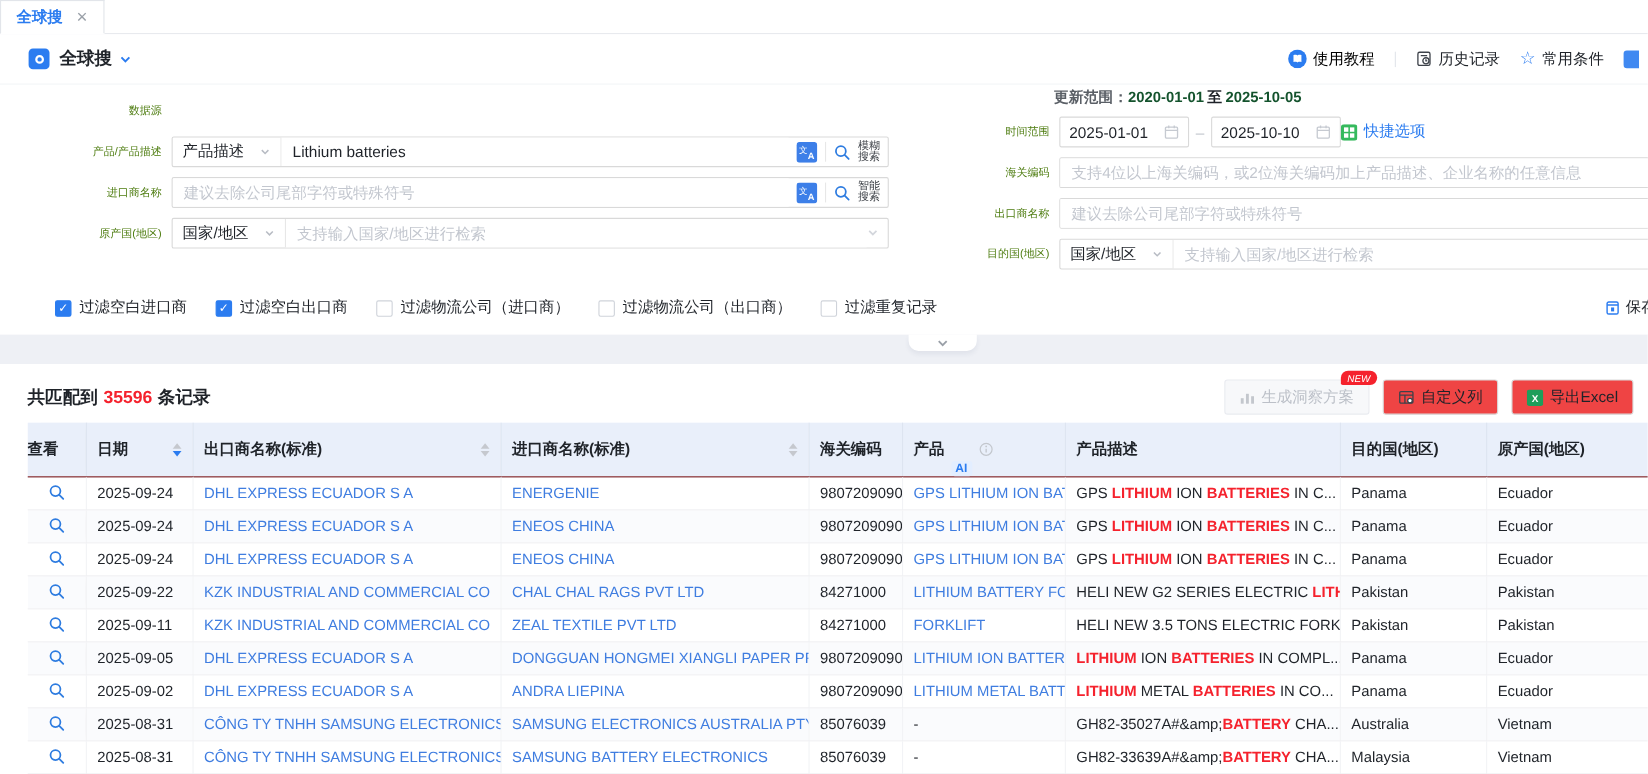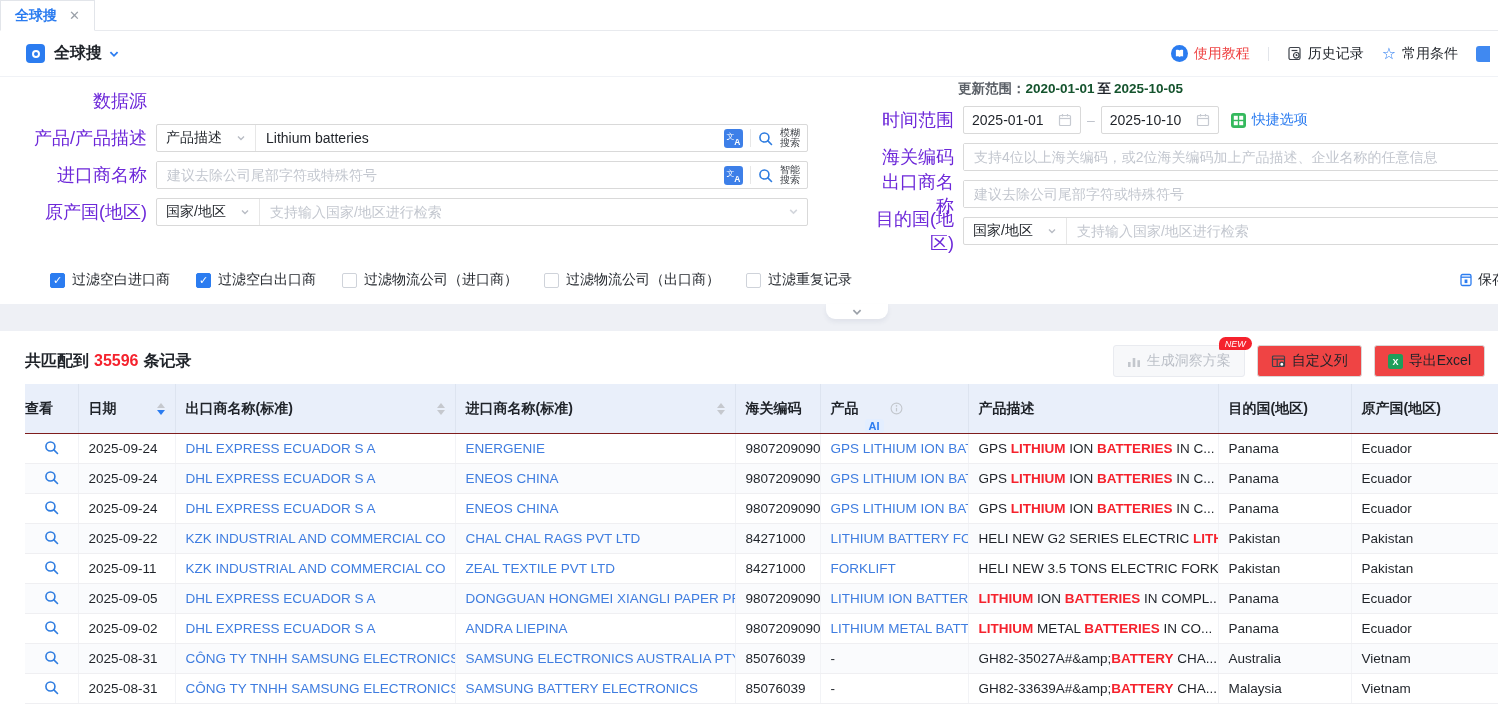--- a/index.html
+++ b/index.html
@@ -13,53 +13,53 @@
   .tab-close { color:#9aa0a8; font-size:13px; font-weight:normal; cursor:pointer; }
 
   
   .appbar { height:46px; display:flex; align-items:center; padding:0 26px; border-bottom:1px solid #f0f2f6; }
   .app-icon { width:19px; height:19px; border-radius:4px; background:#2b7cf0; display:inline-flex; align-items:center; justify-content:center; margin-right:9px; }
   .app-icon i { width:8px; height:8px; border:2px solid #fff; border-radius:50%; display:block; }
   .app-title { font-size:16px; font-weight:bold; margin-right:6px; }
   .appbar-right { margin-left:auto; display:flex; align-items:center; gap:18px; }
   .bar-link { display:flex; align-items:center; gap:6px; font-size:14px; color:#303固3; cursor:pointer; }
   .bar-link .txt { color:#1f2329; }
-  .bar-link.blue .txt { color:#ef4444; }
+  .bar-link.blue .txt { color:#000000; }
   .vdiv { width:1px; height:14px; background:#e2e5ea; }
   .star-glyph { color:#2b7cf0; font-size:16px; line-height:1; }
   .edge-icon { width:14px; height:16px; margin-right:-18px; border-radius:3px 0 0 3px; background:#2b7cf0; opacity:.9; }
 
   
   .form-panel { position:relative; padding:10px 0 14px 25px; background:#fff; }
   .form-cols { display:flex; }
   .col-left { width:845px; flex-shrink:0; }
   .col-right { flex:1; min-width:0; padding-right:0; }
   .frow { display:flex; align-items:center; height:28px; margin-bottom:9px; }
-  .flabel { width:122px; text-align:right; margin-right:9px; flex-shrink:0; font-size:18px; color:#6d28d9; }
+  .flabel { width:122px; text-align:right; margin-right:9px; flex-shrink:0; font-size:10px; color:#4d7c0f; }
   .col-right .flabel { width:84px; }
   .col-left .frow .controls { display:flex; align-items:center; flex:1; padding-right:62px; }
   .col-left .frow.first .controls { padding-right:8px; }
   .col-right .frow .controls { display:flex; align-items:center; flex:1; margin-right:-2px; }
 
   .update-range { position:absolute; top:3px; left:958px; font-size:13.5px; color:#5a5f66; font-weight:bold; }
   .update-range b { color:#14532d; }
   .update-range .jn { color:#1f2329; margin:0 3px; }
 
   .segmented { display:flex; height:28px; border-radius:2px; overflow:hidden; flex-shrink:0; }
   .seg { padding:0 13px; display:flex; align-items:center; font-size:14px; cursor:pointer; }
   .seg.import { background:#fff; border:1px solid #d9d9d9; border-right:none; color:#1f2329; border-radius:2px 0 0 2px; }
   .seg.export { background:#d8e8ff; color:#2b7cf0; border-radius:0 2px 2px 0; }
 
   .box { border:1px solid #d9d9d9; border-radius:2px; background:#fff; height:28px; display:flex; align-items:center; }
   .src-select { flex:1; margin:0 10px; padding:0 10px; justify-content:space-between; cursor:pointer; }
   .optimize-btn { padding:0 10px; gap:5px; cursor:pointer; flex-shrink:0; }
 
   .date-box { width:118px; padding:0 8px; justify-content:space-between; }
   .dash { margin:0 6px; color:#c0c4cc; }
-  .quick { display:flex; align-items:center; gap:6px; margin-left:12px; color:#2b7cf0; cursor:pointer; white-space:nowrap; }
+  .quick { display:flex; align-items:center; gap:6px; color:#2b7cf0; cursor:pointer; white-space:nowrap; }
 
   .input-group { flex:1; min-width:0; overflow:hidden; }
   .group-select { display:flex; align-items:center; gap:14px; padding:0 9px; align-self:stretch; border-right:1px solid #e7e7e7; cursor:pointer; flex-shrink:0; white-space:nowrap; }
   .input-group input { flex:1; min-width:0; border:none; outline:none; height:26px; padding:0 10px; font-size:14px; color:#1f2329;
       font-family:"Liberation Sans","DejaVu Sans",sans-serif; }
   .input-group input::placeholder, .plain-input input::placeholder { color:#c3c7cf; }
   .group-tail { display:flex; align-items:center; gap:7px; padding:0 7px; flex-shrink:0; }
   .tail-div { width:1px; height:18px; background:#e7e7e7; }
   .two-line { font-size:10px; line-height:10px; color:#3b3f45; white-space:nowrap; }
   .end-caret { padding-right:8px; flex-shrink:0; }

